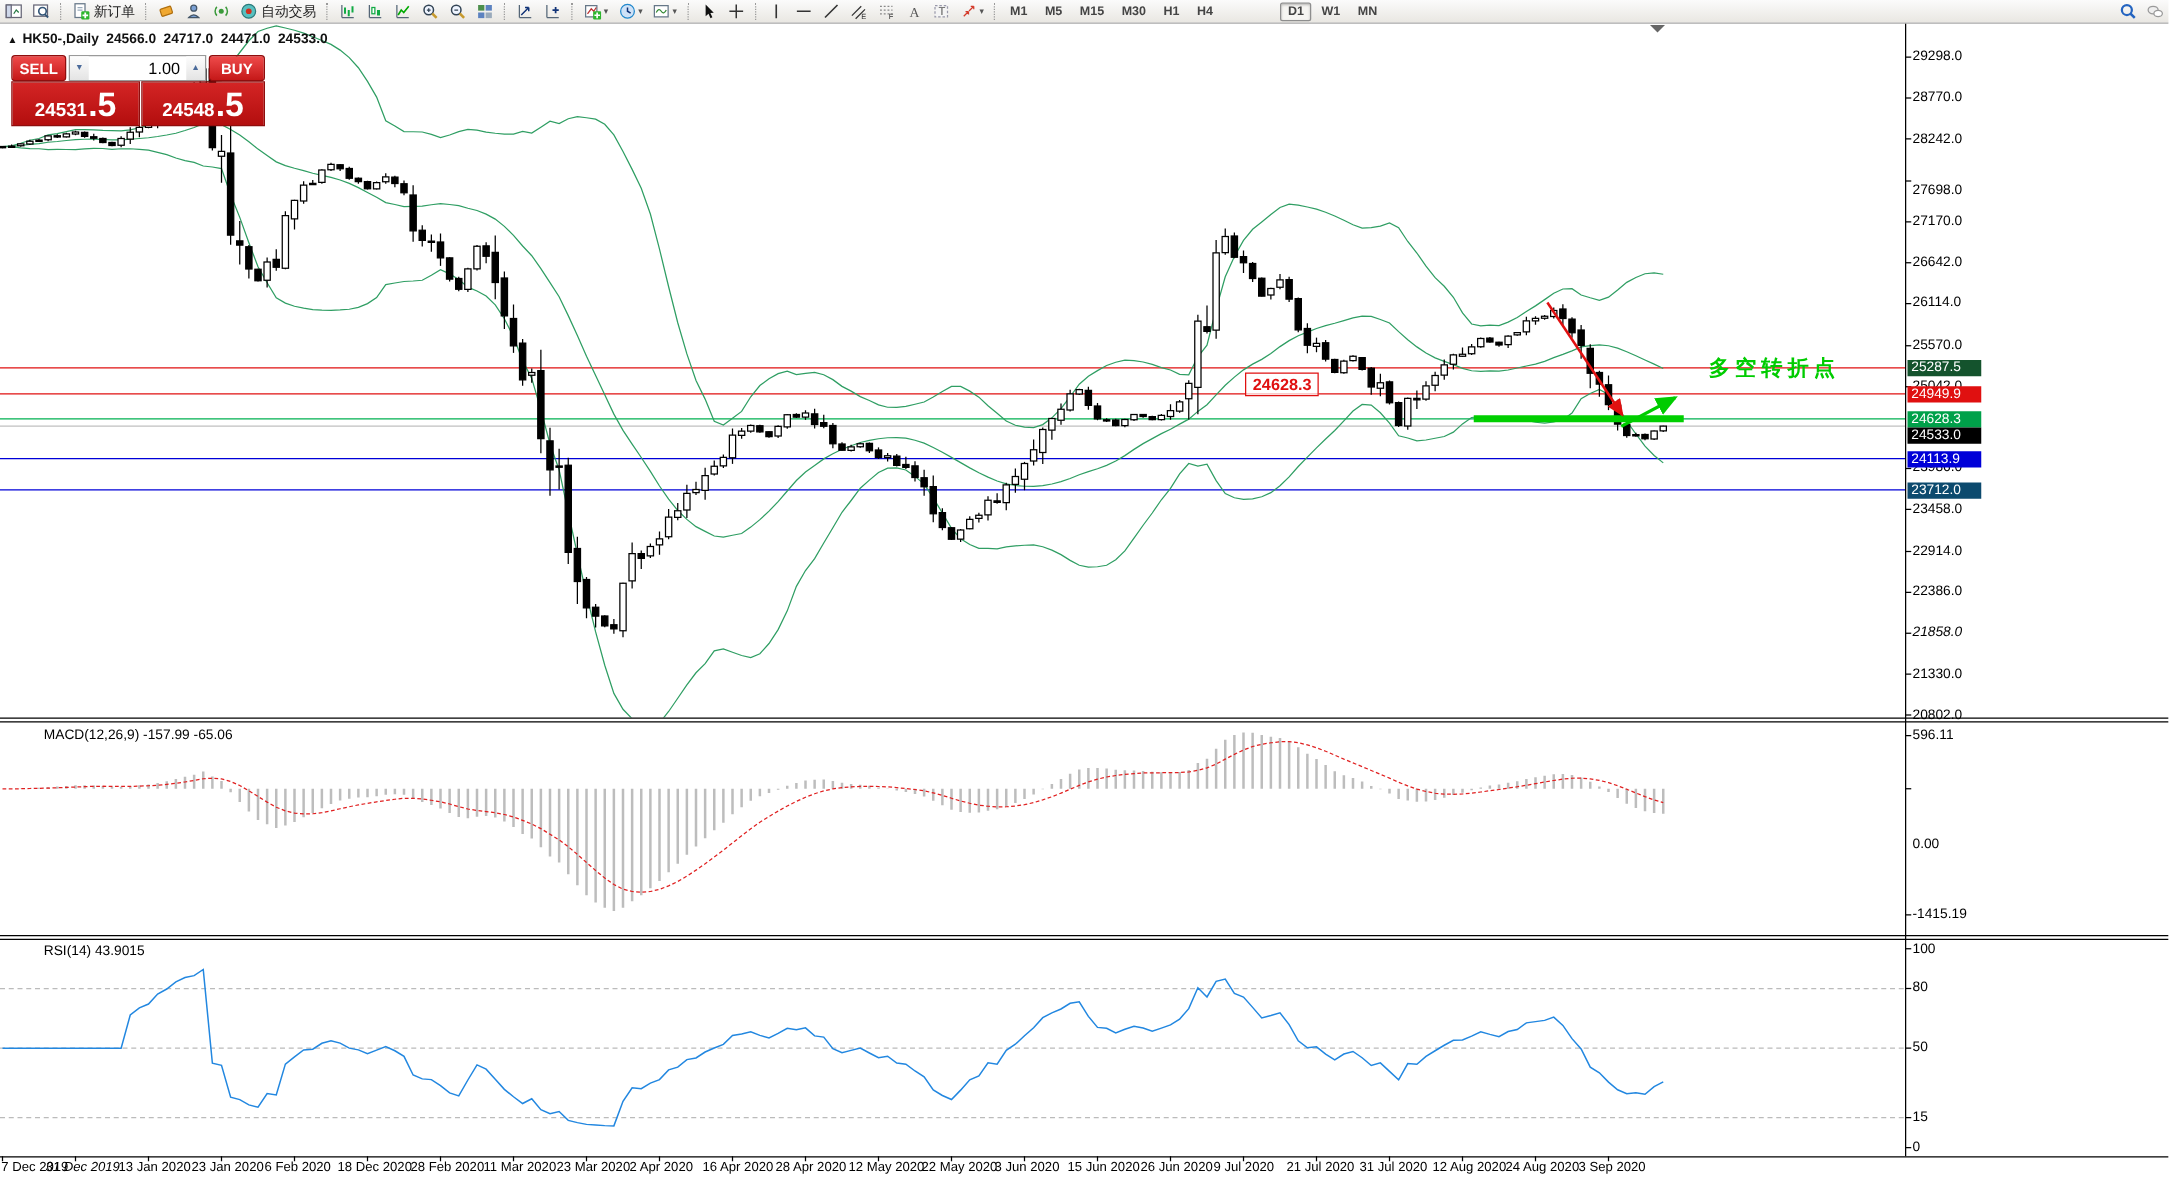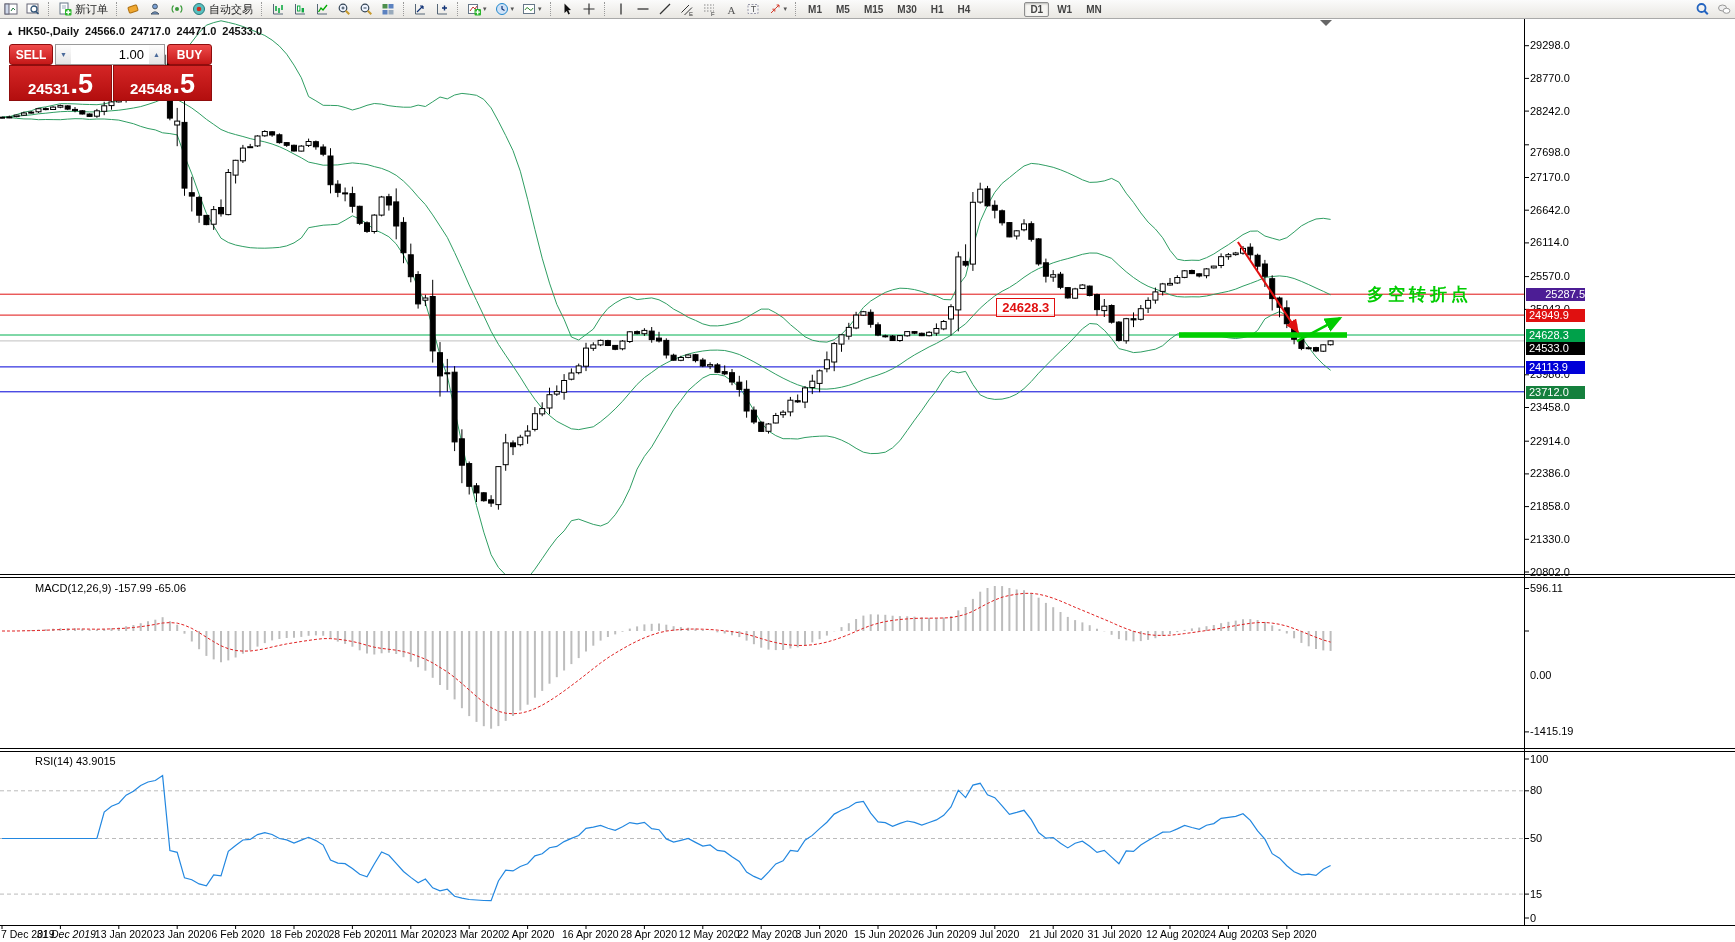--- a/index.html
+++ b/index.html
@@ -950,45 +950,45 @@
       <div class="tick-label" style="top: 146px;">27698.0</div>
       <div class="tick-label" style="top: 171.03px;">27170.0</div>
       <div class="tick-label" style="top: 203.739px; text-align: center;">26642.0</div>
       <div class="tick-label" style="top: 236.449px;">26114.0</div>
       <div class="tick-label" style="top: 270.15px;">25570.0</div>
       <div class="tick-label" style="top: 302.859px;">25042.0</div>
       <div class="tick-label" style="top: 368.278px;">23986.0</div>
       <div class="tick-label" style="top: 400.988px;">23458.0</div>
       <div class="tick-label" style="top: 434.689px;">22914.0</div>
       <div class="tick-label" style="top: 467.398px;">22386.0</div>
-      <div class="tick-label" style="top: 500.108px;">21858.0</div>
+      <div class="tick-label" style="top: 500.108px; font-style: italic;">21858.0</div>
       <div class="tick-label" style="top: 532.818px;">21330.0</div>
       <div class="tick-label" style="top: 565.527px;">20802.0</div>
       <div class="tick-label" style="top: 582.008px;">596.11</div>
       <div class="tick-label" style="top: 624.5px; margin-top: 44px;">0.00</div>
       <div class="tick-label" style="top: 725.377px;">-1415.19</div>
       <div class="tick-label" style="top: 752.5px;">100</div>
       <div class="tick-label" style="top: 784.3px;">80</div>
       <div class="tick-label" style="top: 832px;">50</div>
       <div class="tick-label" style="top: 887.65px;">15</div>
       <div class="tick-label" style="top: 911.5px;">0</div>
-      <div class="badge" style="top: 288.15px; background: #4c1d95; text-align: right;">25287.5</div>
+      <div class="badge" style="top: 288.15px; background: #14532d;">25287.5</div>
       <div class="badge" style="top: 309.065px; background: rgb(224, 16, 16);">24949.9</div>
       <div class="badge" style="top: 328.988px; background: rgb(0, 161, 74);">24628.3</div>
       <div class="badge" style="top: 341.892px; background: rgb(0, 0, 0);">24533.0</div>
       <div class="badge" style="top: 360.855px; background: rgb(0, 0, 216);">24113.9</div>
-      <div class="badge" style="top: 385.753px; background: #15803d;">23712.0</div>
+      <div class="badge" style="top: 385.753px; background: #0c4a6e;">23712.0</div>
     </div>
   <div id="date-layer">
       <div class="date-label" style="left: 1px;">7 Dec 2019</div>
       <div class="date-label" style="left: 36.4px; font-style: italic;">31 Dec 2019</div>
       <div class="date-label" style="left: 94.8px;">13 Jan 2020</div>
       <div class="date-label" style="left: 153.2px;">23 Jan 2020</div>
       <div class="date-label" style="left: 211.6px;">6 Feb 2020</div>
-      <div class="date-label" style="left: 270px;">18 Feb 2020</div>
+      <div class="date-label" style="left: 270px;">18 Dec 2020</div>
       <div class="date-label" style="left: 328.4px;">28 Feb 2020</div>
       <div class="date-label" style="left: 386.8px;">11 Mar 2020</div>
       <div class="date-label" style="left: 445.2px;">23 Mar 2020</div>
       <div class="date-label" style="left: 503.6px;">2 Apr 2020</div>
       <div class="date-label" style="left: 562px;">16 Apr 2020</div>
       <div class="date-label" style="left: 620.4px;">28 Apr 2020</div>
       <div class="date-label" style="left: 678.8px;">12 May 2020</div>
       <div class="date-label" style="left: 737.2px;">22 May 2020</div>
       <div class="date-label" style="left: 795.6px;">3 Jun 2020</div>
       <div class="date-label" style="left: 854px;">15 Jun 2020</div>

